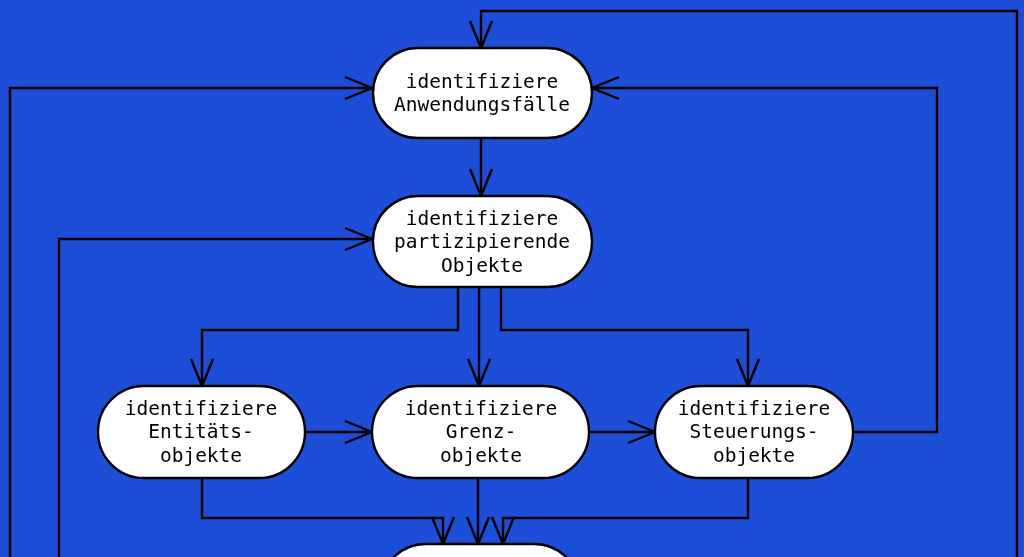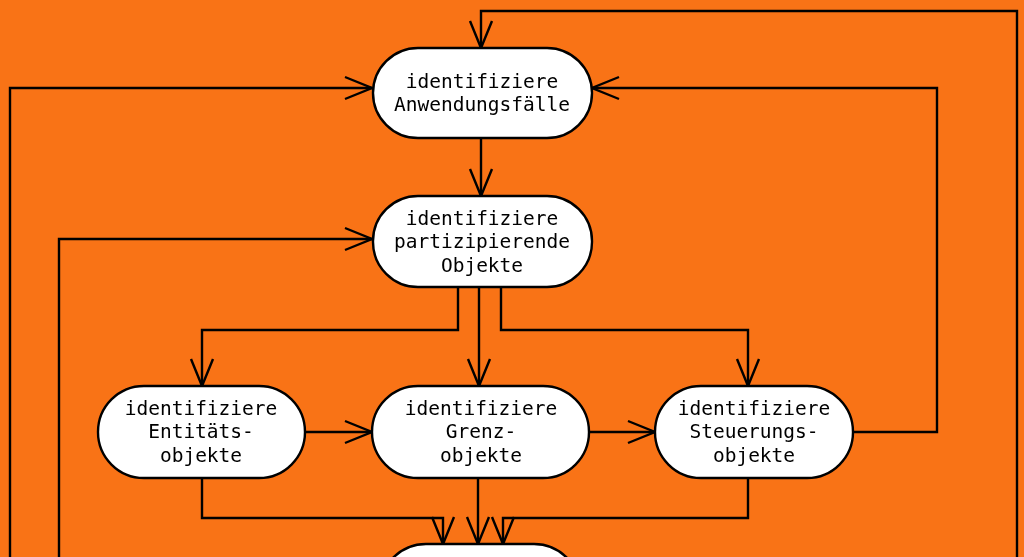--- a/index.html
+++ b/index.html
@@ -8,21 +8,21 @@
     padding: 0;
     background: #ffffff;
   }
   body {
     font-family: "DejaVu Sans Mono", "Liberation Mono", monospace;
   }
   #diagram-root {
     position: relative;
     width: 1024px;
     height: 557px;
-    background: #f97316;
+    background: #1d4ed8;
     overflow: hidden;
   }
   svg#flowchart {
     display: block;
     width: 1024px;
     height: 557px;
   }
   .node-shape {
     fill: #ffffff;
     stroke: #000000;

